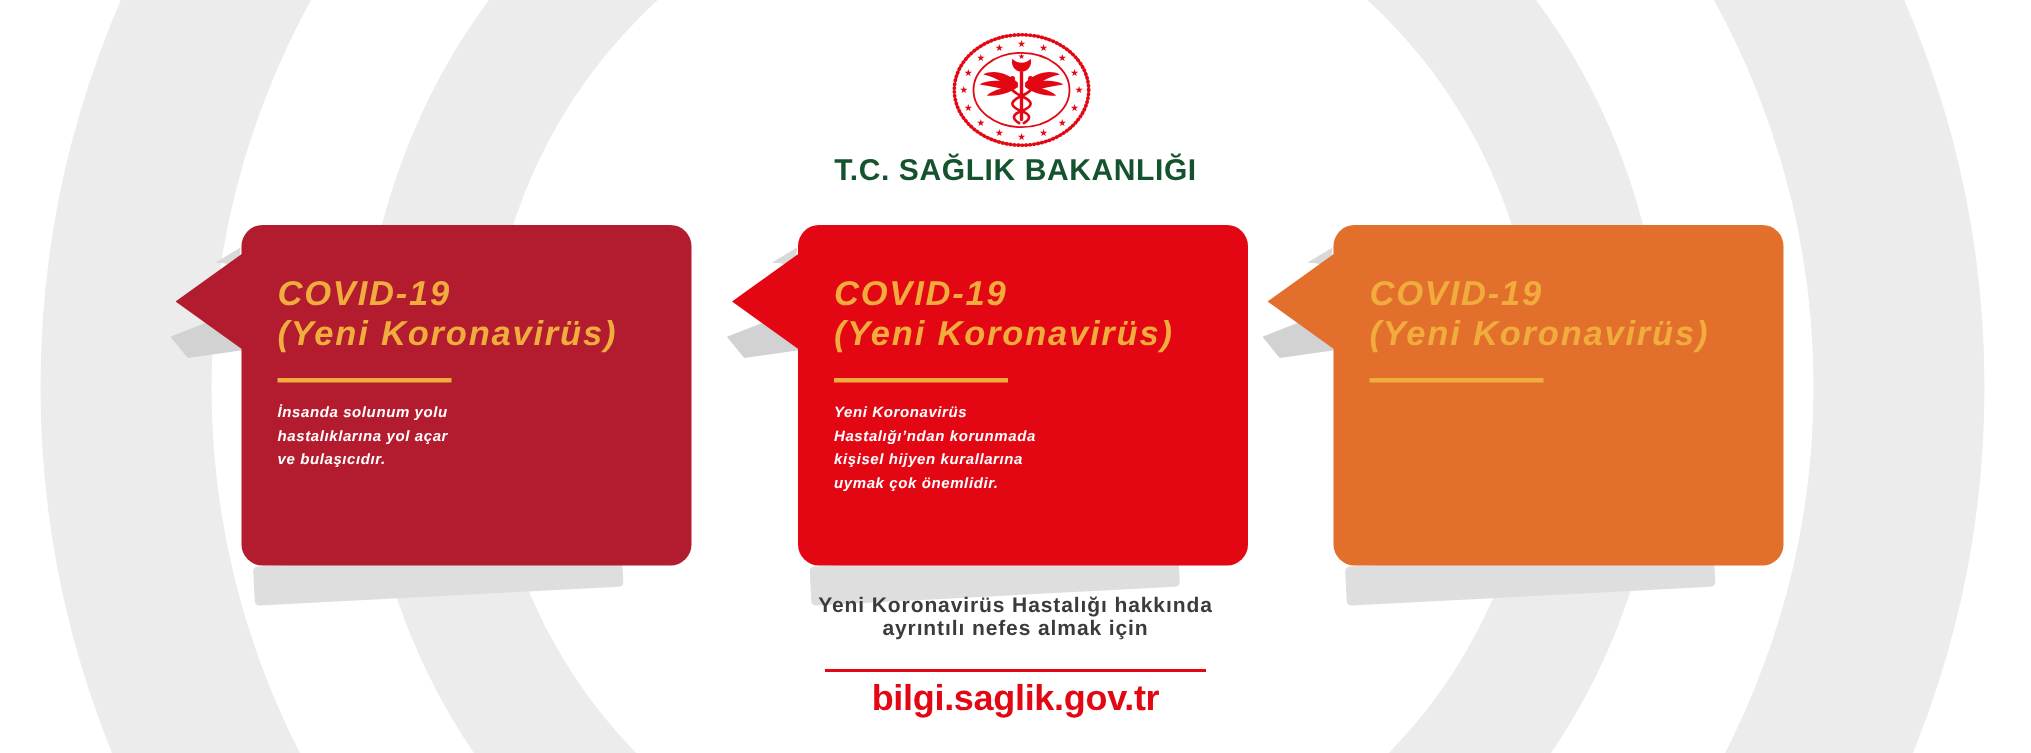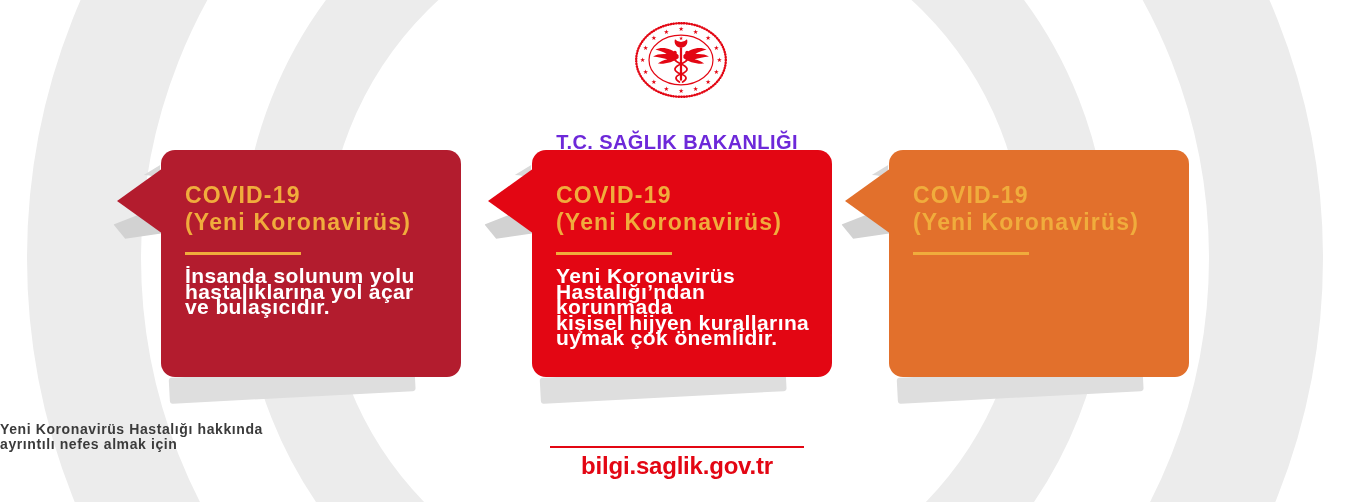--- a/index.html
+++ b/index.html
@@ -38,34 +38,34 @@
   .tail-fold{
     position:absolute;left:-17px;top:14px;width:16px;height:12px;
     clip-path:polygon(0 100%,100% 0,100% 100%);transform:rotate(6deg);z-index:1;
   }
   .tail{
     position:absolute;left:-44px;top:18px;width:46px;height:66px;
     clip-path:polygon(100% 0,100% 100%,0 50%);z-index:2;
   }
   .card-face{
     position:absolute;inset:0;border-radius:14px;box-sizing:border-box;
-    padding:30px 22px 0 24px;z-index:2;
+    padding:30px 22px 0 24px;z-index:2;font-style:italic;
   }
   .card-title{
     margin:2px 0 0 0;font-size:23px;line-height:27px;font-weight:bold;
     letter-spacing:1.2px;white-space:pre-line;
   }
   .title-rule{width:116px;height:3px;margin-top:16px;}
   .card-text{
-    margin:13px 0 0 0;font-size:21px;line-height:15.5px;font-weight:bold;
+    margin:13px 0 0 0;font-size:10px;line-height:15.5px;font-weight:bold;
     letter-spacing:.4px;color:#fff;white-space:pre-line;
   }
   
   .footer-info{
-    position:absolute;top:422px;left:0;right:0;text-align:left;
+    position:absolute;top:396px;left:0;right:0;text-align:center;
     font-size:14px;line-height:15px;font-weight:bold;letter-spacing:.6px;z-index:3;
   }
   .footer-divider{position:absolute;top:446px;left:550px;width:254px;height:2px;z-index:3;}
   .website{
     position:absolute;top:452px;left:0;right:0;text-align:center;
     font-size:24px;font-weight:bold;letter-spacing:-.2px;z-index:3;cursor:pointer;
   }
 </style>
 </head>
 <body>
@@ -105,21 +105,21 @@
       <use href="#wingL" transform="translate(120,0) scale(-1,1)"></use>
       <rect x="58.6" y="34" width="2.8" height="42" rx="1.4" fill="#E30613"></rect>
       <g fill="none" stroke="#E30613" stroke-width="2.2" stroke-linecap="round">
         <path d="M53,41 C48,47 52,51.5 60,55 C68,58.5 72,63 60,67.5 C52,70.5 52,74 58,77.5"></path>
         <path d="M67,41 C72,47 68,51.5 60,55 C52,58.5 48,63 60,67.5 C68,70.5 68,74 62,77.5"></path>
       </g>
       <circle cx="52.5" cy="40.5" r="2.1" fill="#E30613"></circle>
       <circle cx="67.5" cy="40.5" r="2.1" fill="#E30613"></circle>
     </svg>
   </div>
-  <div class="ministry-name" style="color: #6d28d9; margin-top: 28px;">T.C. SAĞLIK BAKANLIĞI</div>
+  <div class="ministry-name" style="color: #14532d;">T.C. SAĞLIK BAKANLIĞI</div>
 
   <div class="card card-1">
     <div class="card-shadow" style="background-color: rgb(222, 222, 222);"></div>
     <div class="tail-shadow" style="background-color: rgb(210, 210, 210);"></div>
     <div class="tail-fold" style="background-color: rgb(217, 217, 217);"></div>
     <div class="tail" style="background-color: rgb(179, 28, 46);"></div>
     <div class="card-face" style="background-color: rgb(179, 28, 46);">
       <h2 class="card-title" style="color: rgb(240, 172, 60);">COVID-19
 (Yeni Koronavirüs)</h2>
       <div class="title-rule" style="background-color: rgb(240, 172, 60);"></div>

